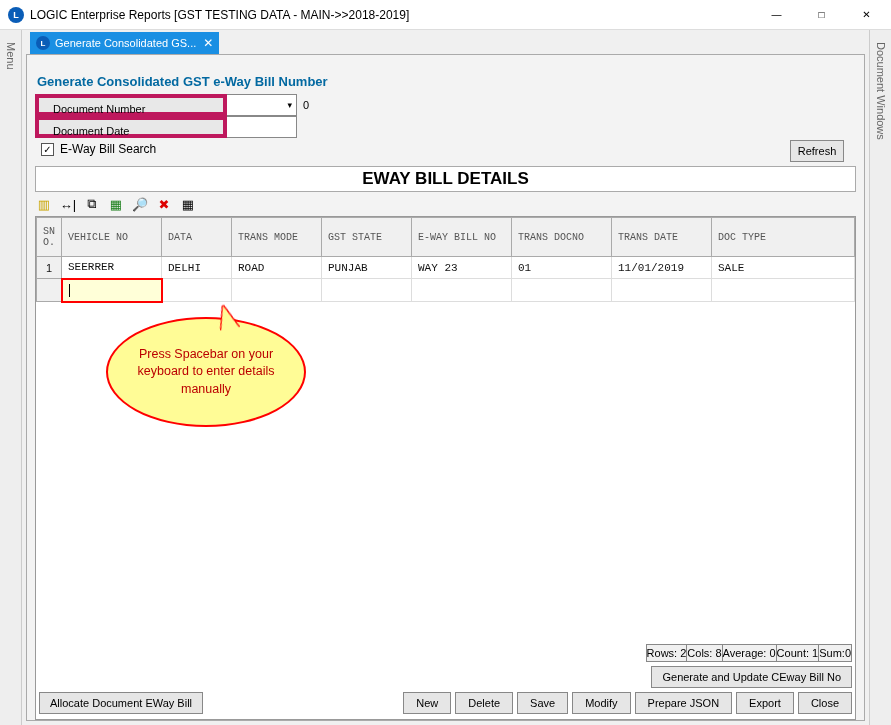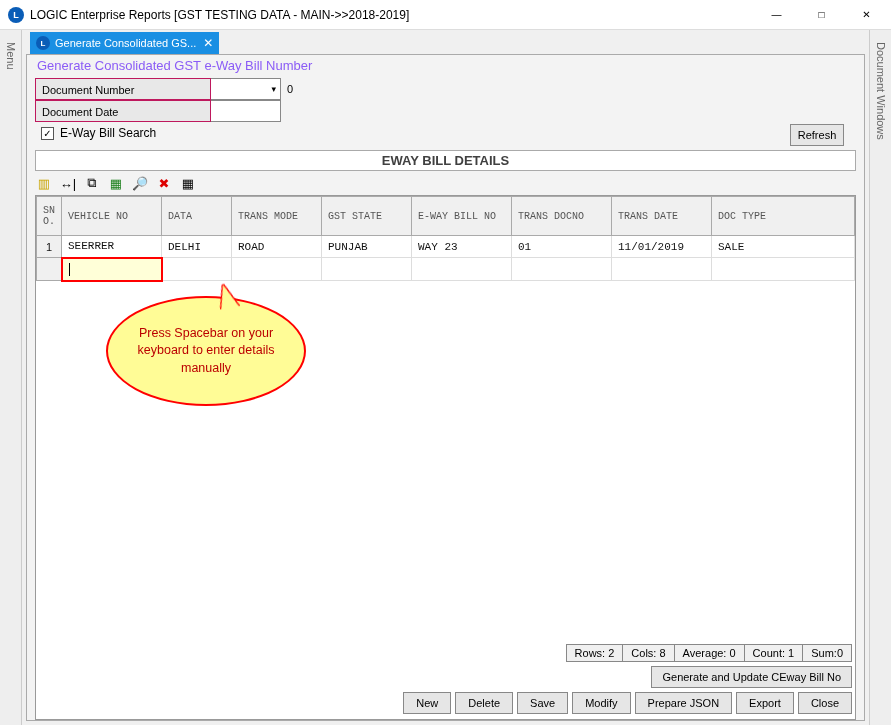--- a/index.html
+++ b/index.html
@@ -99,39 +99,40 @@
     flex: 1;
     background: #f3f3f3;
     border: 1px solid #aaa;
     margin: 0 4px 4px 4px;
     display: flex;
     flex-direction: column;
     position: relative;
   }
   .panel-header {
     padding: 3px 10px;
-    font-weight: normal;
+    font-weight: bold;
     font-size: 13px;
-    color: #8b5cf6;
+    color: #0369a1;
+    margin-top: 16px;
   }
   .form-area {
     padding: 2px 8px 6px 8px;
     position: relative;
   }
   .form-row {
     display: flex;
     align-items: center;
     margin-bottom: 0;
   }
   .form-row .lbl {
-    width: 176px;
+    width: 192px;
     height: 22px;
     line-height: 22px;
-    padding: 0 6px;
-    border: 1px solid #be185d;
+    padding: 0 14px;
+    border: 4px solid #be185d;
     background: #e8e8e8;
     font-size: 11px;
   }
   .form-row .combo {
     width: 70px;
     height: 22px;
     border: 1px solid #888;
     border-left: none;
     background: #fff;
     font-size: 11px;
@@ -176,23 +177,23 @@
     font-size: 11px;
     display:flex;align-items:center;justify-content:center;
     cursor: default;
   }
   .section-title-bar {
     border: 1px solid #aaa;
     margin: 0 8px;
     background: #fff;
     text-align: center;
     padding: 2px 0;
-    color: #404040;
+    color: #000000;
     font-weight: bold;
-    font-size: 13px;
+    font-size: 17px;
   }
   .toolbar {
     padding: 3px 8px;
     display: flex;
     gap: 6px;
     align-items: center;
   }
   .toolbar .tool {
     width: 18px; height: 18px;
     display:flex;align-items:center;justify-content:center;
@@ -279,21 +280,21 @@
     position: absolute;
     right: 12px;
     bottom: 58px;
     display: flex;
     gap: 0;
   }
   .status-bar .seg {
     border: 1px solid #888;
     border-left: none;
     background: #f0f0f0;
-    padding: 2px 8px;
+    padding: 2px 0;
     font-size: 11px;
   }
   .status-bar .seg:first-child { border-left: 1px solid #888;}
   .bottom-btn-row1 {
     position: absolute;
     right: 12px;
     bottom: 32px;
     text-align: center;
   }
   .bottom-btn-row2 {
@@ -429,20 +430,21 @@
         <div class="seg">Average: 0</div>
         <div class="seg">Count: 1</div>
         <div class="seg">Sum:0</div>
       </div>
 
       <div class="bottom-btn-row1">
         <span class="btn wide">Generate and Update CEway Bill No</span>
       </div>
 
       <div class="bottom-btn-row2">
+        <span class="btn wide" style="margin-left:0;">Allocate Document EWay Bill</span>
         <span style="flex:1;"></span>
         <span class="btn">New</span>
         <span class="btn">Delete</span>
         <span class="btn">Save</span>
         <span class="btn">Modify</span>
         <span class="btn">Prepare JSON</span>
         <span class="btn">Export</span>
         <span class="btn">Close</span>
       </div>
     </div>

